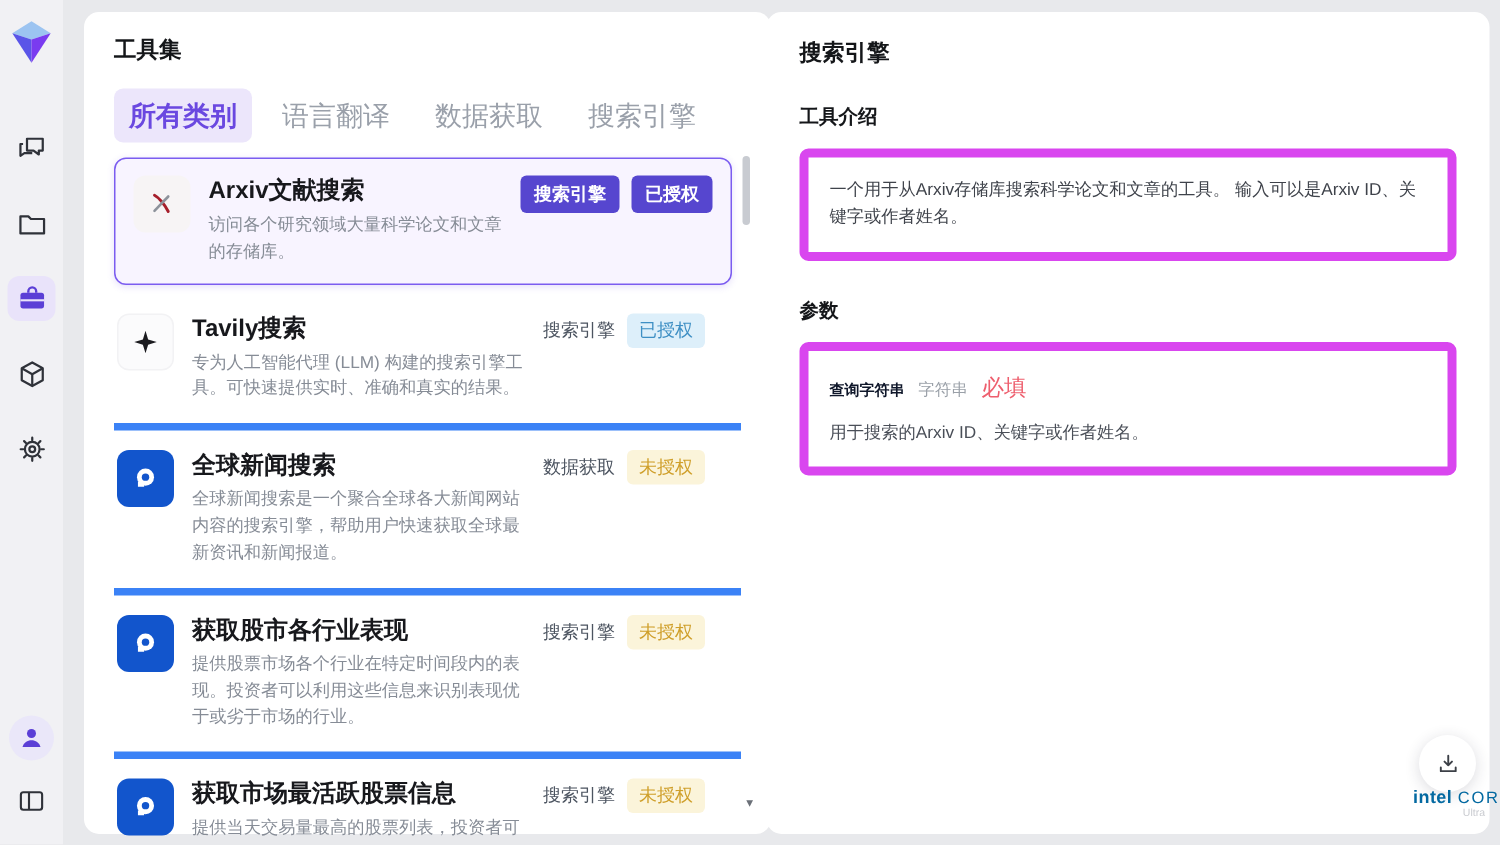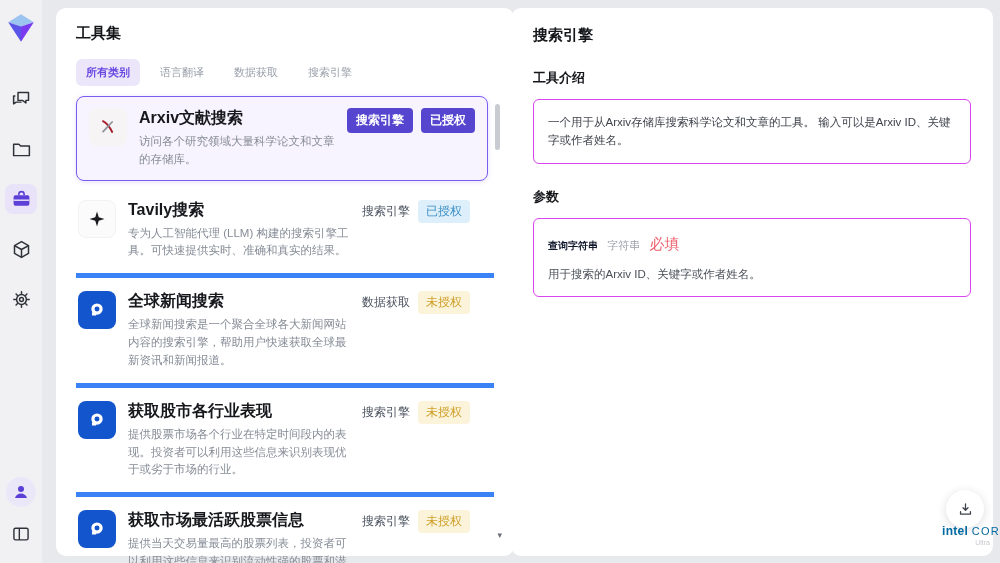--- a/index.html
+++ b/index.html
@@ -18,21 +18,21 @@
 
   
   .card { position:absolute; top:8px; background:#fff; border-radius:10px; height:548px; }
   .card-left  { left:56px;  width:458px; padding:16px 20px 0 20px; }
   .card-right { left:511px; width:482px; padding:18px 22px 0 22px; }
 
   .panel-title { font-size:15px; font-weight:bold; color:#141619; }
 
   
   .tabs { display:flex; align-items:center; gap:10px; margin-top:16px; }
-  .tab { font-size:11px; color:#9aa0aa; padding:6px 10px; border-radius:6px; cursor:pointer; white-space:nowrap; }
+  .tab { font-size:18px; color:#9aa0aa; padding:6px 10px; border-radius:6px; cursor:pointer; white-space:nowrap; }
   .tab.active { background:#ece6fb; color:#6a48e0; font-weight:bold; }
 
   
   .tool-list { margin-top:10px; position:relative; }
   .tool-row { display:flex; gap:12px; align-items:flex-start; padding:13px 24px 13px 2px; border-bottom:5px solid #3b82f6; cursor:pointer; }
   .tool-row:last-child { border-bottom:none; }
   .tool-row.selected { border:1.5px solid #7b5cf0; background:#f8f4ff; border-radius:8px; padding:11px 12px; margin:0 6px 6px 0; box-shadow:0 1px 5px rgba(110,80,230,.18); }
 
   .tool-icon { width:38px; height:38px; border-radius:8px; flex-shrink:0; display:flex; align-items:center; justify-content:center; }
   .tool-icon svg { display:none; }
@@ -56,21 +56,21 @@
   .tool-row.selected .cat,
   .tool-row.selected .status { background:#5646cf; color:#fff; padding:4px 9px; border-radius:4px; font-weight:bold; font-size:12px; }
 
   
   .scrollbar { position:absolute; right:14px; top:96px; width:5px; height:430px; }
   .scroll-thumb { position:absolute; top:0; left:0; width:5px; height:46px; background:#c8cbd1; border-radius:3px; }
   .scroll-arrow { position:absolute; right:12px; bottom:16px; font-size:9px; color:#6b7078; line-height:1; cursor:pointer; }
 
   
   .section-title { font-size:13px; font-weight:bold; color:#141619; margin:24px 0 12px; }
-  .box { border:1px solid #d946ef; border-radius:6px; padding:13px 14px; font-size:11.5px; color:#3f434b; line-height:1.6; }
+  .box { border:6px solid #d946ef; border-radius:6px; padding:13px 14px; font-size:11.5px; color:#3f434b; line-height:1.6; }
   .pname { font-size:10px; font-weight:bold; color:#0f172a; }
   .ptype { font-size:11px; color:#9aa0a8; margin-left:6px; }
   .preq  { font-size:15px; color:#ee5f6e; margin-left:6px; }
   .pdesc { font-size:11.5px; color:#4a4f58; margin-top:9px; }
 
   
   .fab { position:absolute; left:946px; top:490px; width:38px; height:38px; border-radius:50%; background:#fff; box-shadow:0 2px 10px rgba(40,40,60,.16); display:flex; align-items:center; justify-content:center; cursor:pointer; z-index:5; }
   .brand { position:absolute; left:922px; top:524px; width:68px; text-align:center; z-index:5; }
   .brand-line { font-size:12px; color:#0369a1; letter-spacing:.3px; white-space:nowrap;margin-left:20px; }
   .brand-line .b1 { font-weight:bold; }

